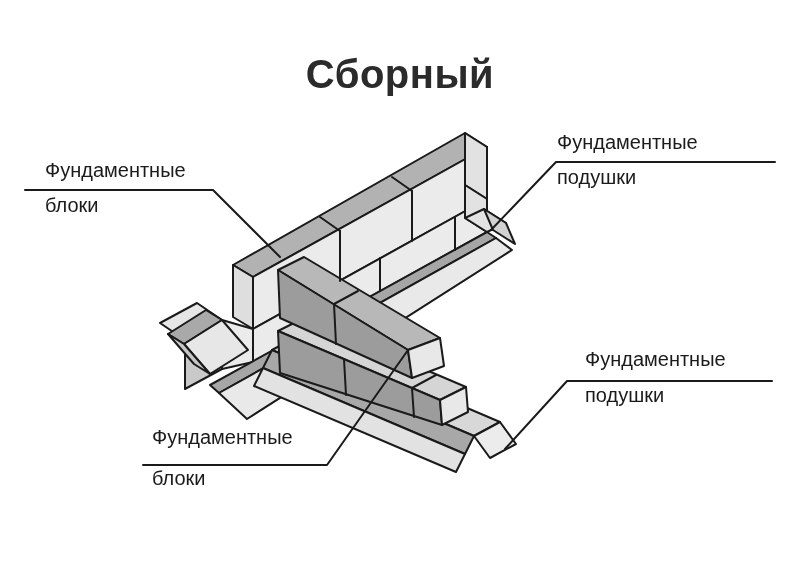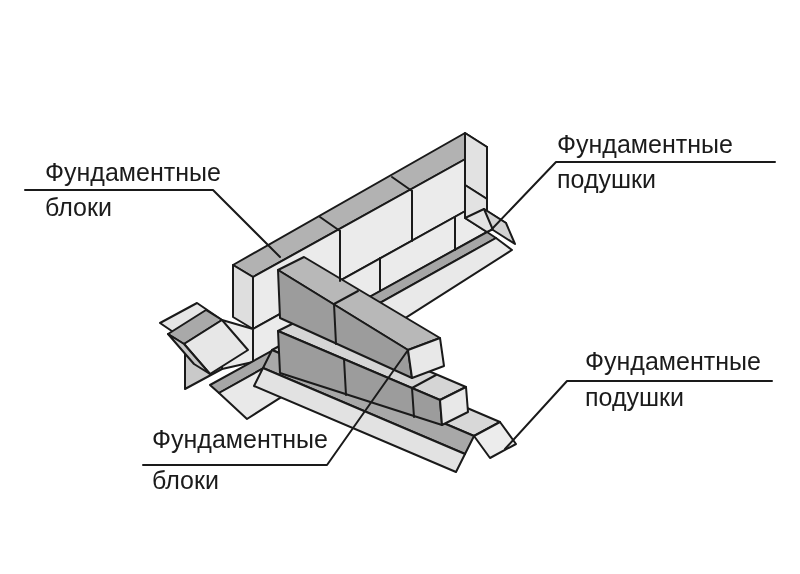--- a/index.html
+++ b/index.html
@@ -1,21 +1,21 @@
 <!DOCTYPE html>
 <html><head>
 <meta charset="utf-8">
 <style>
   html,body{margin:0;padding:0;background:#fff;}
   .canvas{position:relative;width:800px;height:574px;background:#ffffff;overflow:hidden;
           font-family:"Liberation Sans","DejaVu Sans",sans-serif;}
   .diagram-svg{position:absolute;left:0;top:0;}
   .title{position:absolute;left:0;top:52px;width:100%;text-align:center;
          font-size:40px;font-weight:600;letter-spacing:.5px;color:#2b2b2b;}
-  .lbl{position:absolute;font-size:25px;line-height:1;color:#1b1b1b;white-space:nowrap;}
+  .lbl{position:absolute;font-size:20px;line-height:1;color:#1b1b1b;white-space:nowrap;}
   .lbl-left-1{left:45px;top:160px;}
   .lbl-left-2{left:45px;top:195px;}
   .lbl-tr-1{left:557px;top:132px;}
   .lbl-tr-2{left:557px;top:167px;}
   .lbl-br-1{left:585px;top:349px;}
   .lbl-br-2{left:585px;top:385px;}
   .lbl-bc-1{left:152px;top:427px;}
   .lbl-bc-2{left:152px;top:468px;}
 </style>
 </head>
@@ -60,20 +60,21 @@
       <polyline points="334,304 358,291" fill="none" stroke="#1a1a1a" stroke-width="2" stroke-linejoin="round" stroke-linecap="round"></polyline>
       <polyline points="344,359 346,395" fill="none" stroke="#1a1a1a" stroke-width="2" stroke-linejoin="round" stroke-linecap="round"></polyline>
       <polyline points="412,388 414,417" fill="none" stroke="#1a1a1a" stroke-width="2" stroke-linejoin="round" stroke-linecap="round"></polyline>
       <polyline points="412,388 436,375" fill="none" stroke="#1a1a1a" stroke-width="2" stroke-linejoin="round" stroke-linecap="round"></polyline>
       <polyline points="25,190 213,190 280,257" fill="none" stroke="#1a1a1a" stroke-width="2" stroke-linejoin="round" stroke-linecap="round"></polyline>
       <polyline points="775,162 556,162 491,230" fill="none" stroke="#1a1a1a" stroke-width="2" stroke-linejoin="round" stroke-linecap="round"></polyline>
       <polyline points="772,381 567,381 505,449" fill="none" stroke="#1a1a1a" stroke-width="2" stroke-linejoin="round" stroke-linecap="round"></polyline>
       <polyline points="143,465 327,465 408,350" fill="none" stroke="#1a1a1a" stroke-width="2" stroke-linejoin="round" stroke-linecap="round"></polyline>
     </svg>
 
+  <div class="title">Сборный</div>
 
   <div class="lbl lbl-left-1">Фундаментные</div>
   <div class="lbl lbl-left-2">блоки</div>
 
   <div class="lbl lbl-tr-1">Фундаментные</div>
   <div class="lbl lbl-tr-2">подушки</div>
 
   <div class="lbl lbl-br-1">Фундаментные</div>
   <div class="lbl lbl-br-2">подушки</div>
 

